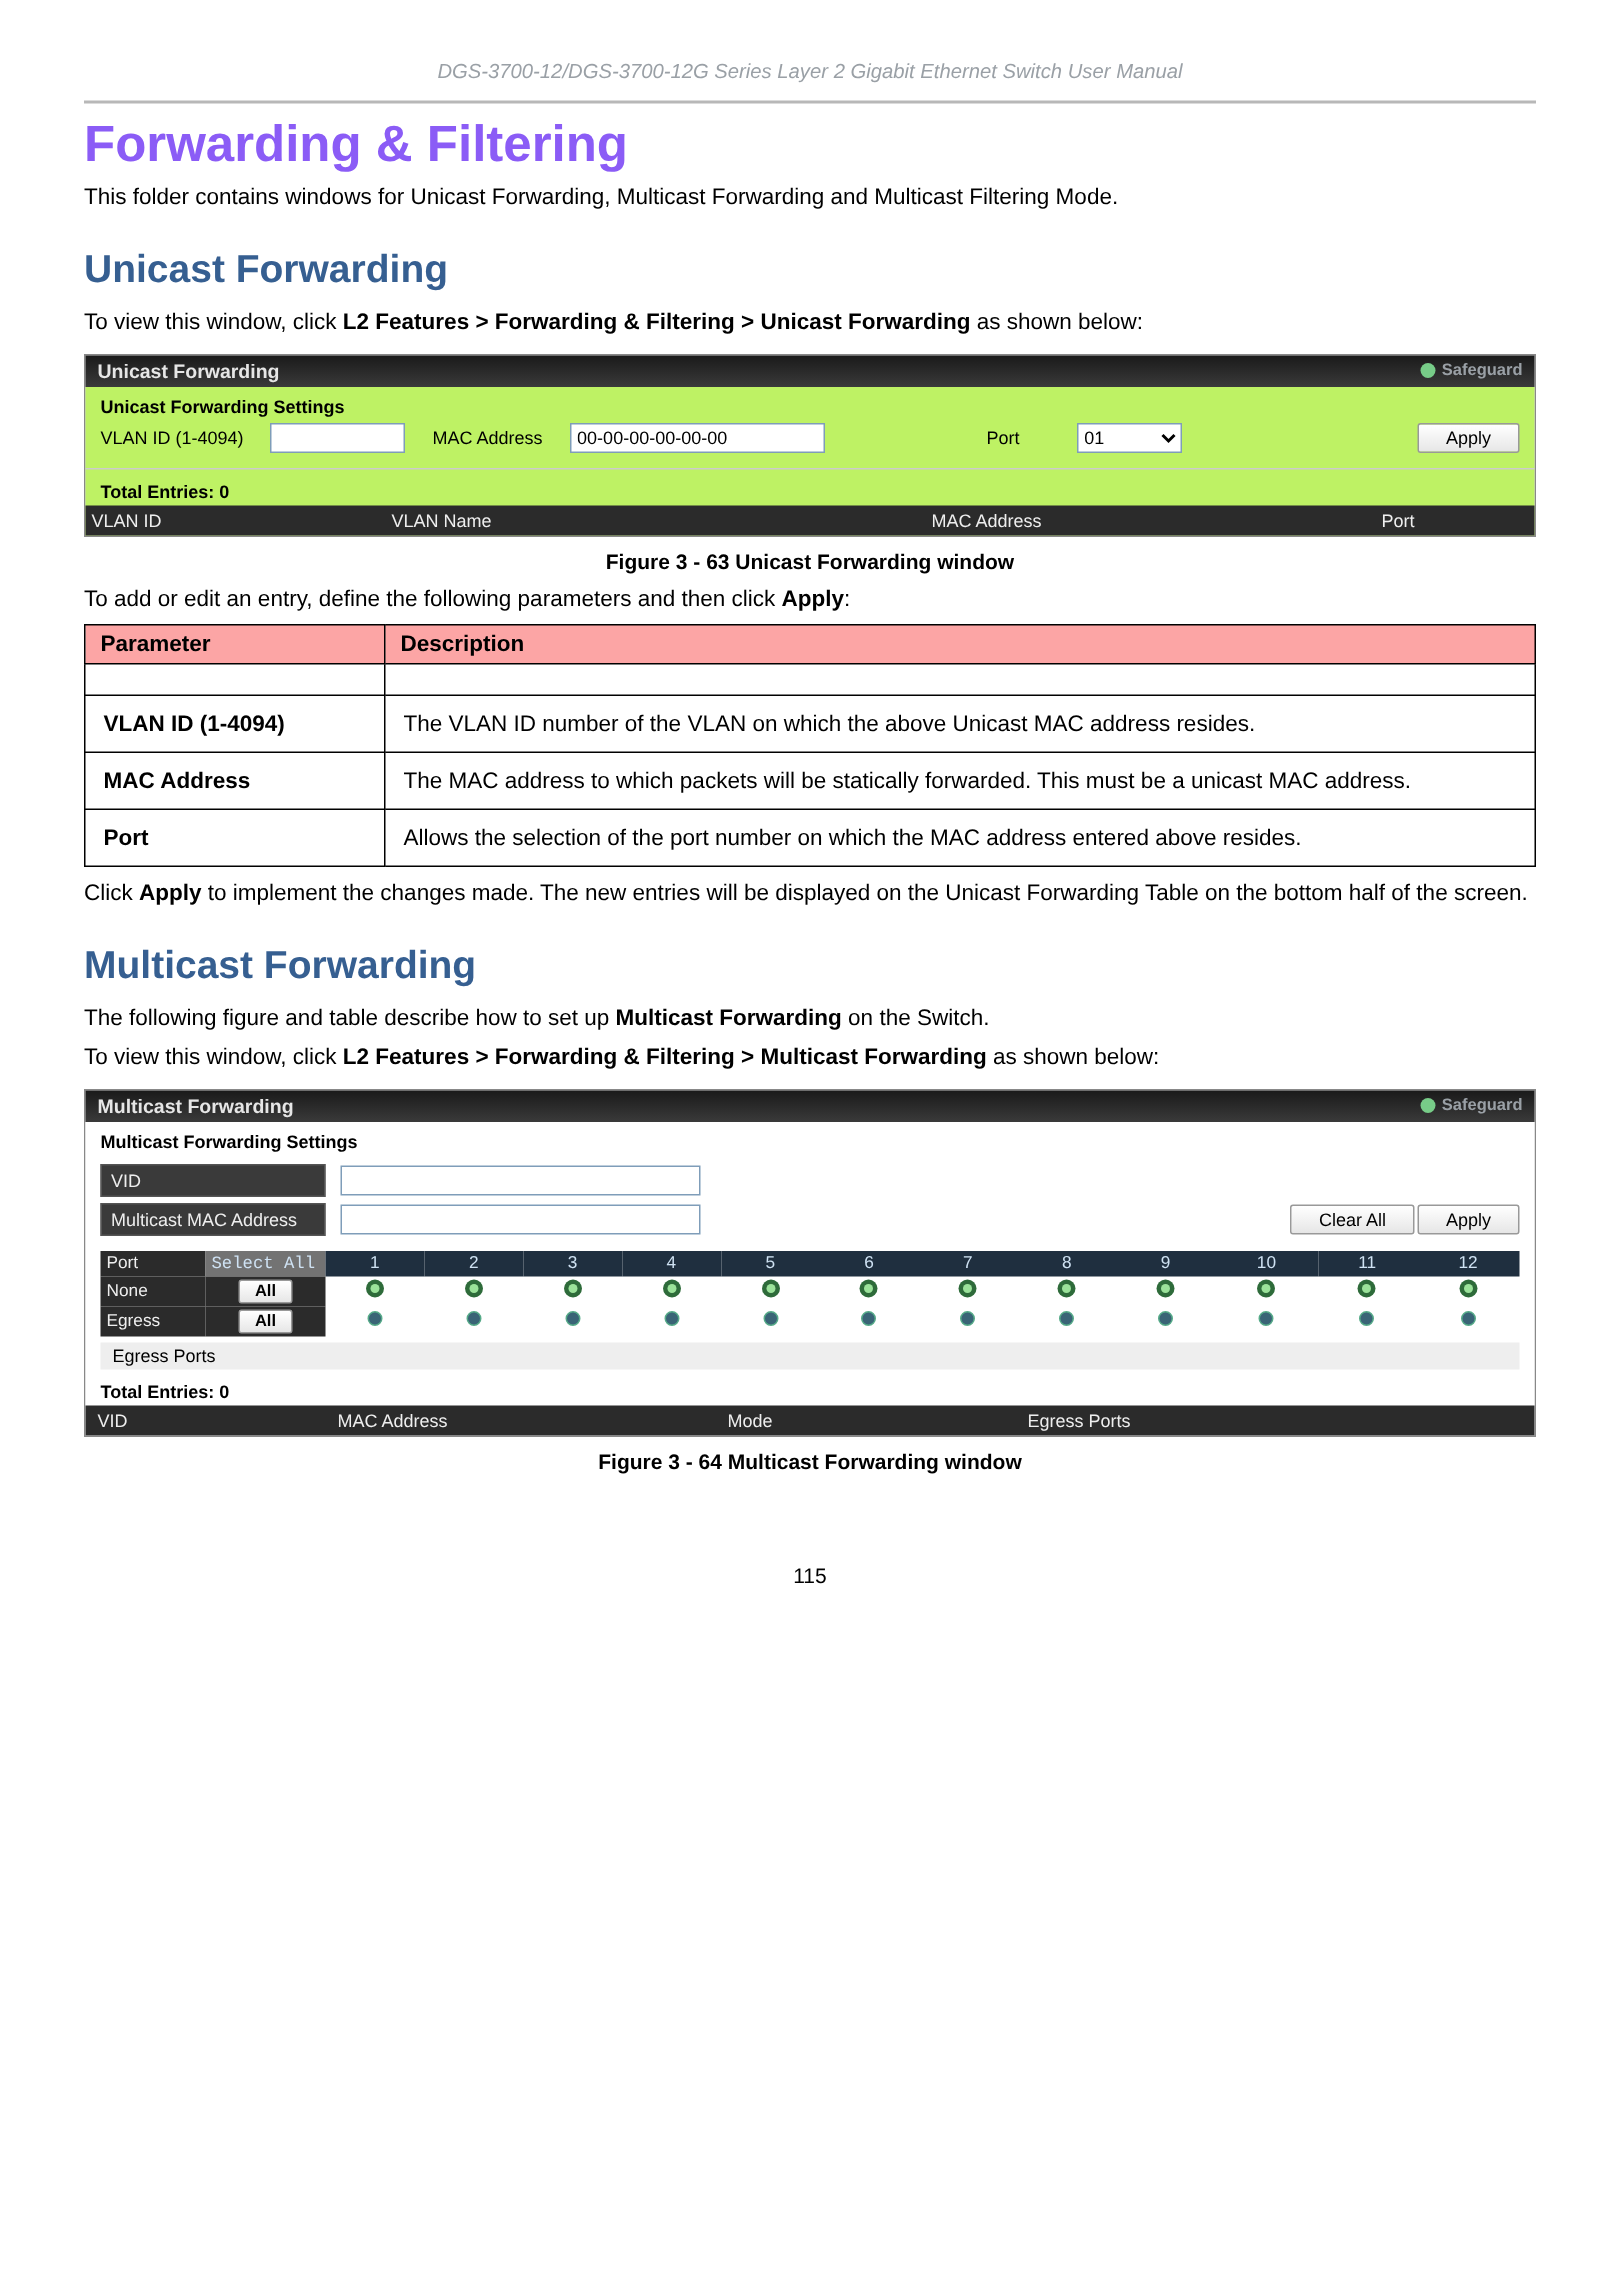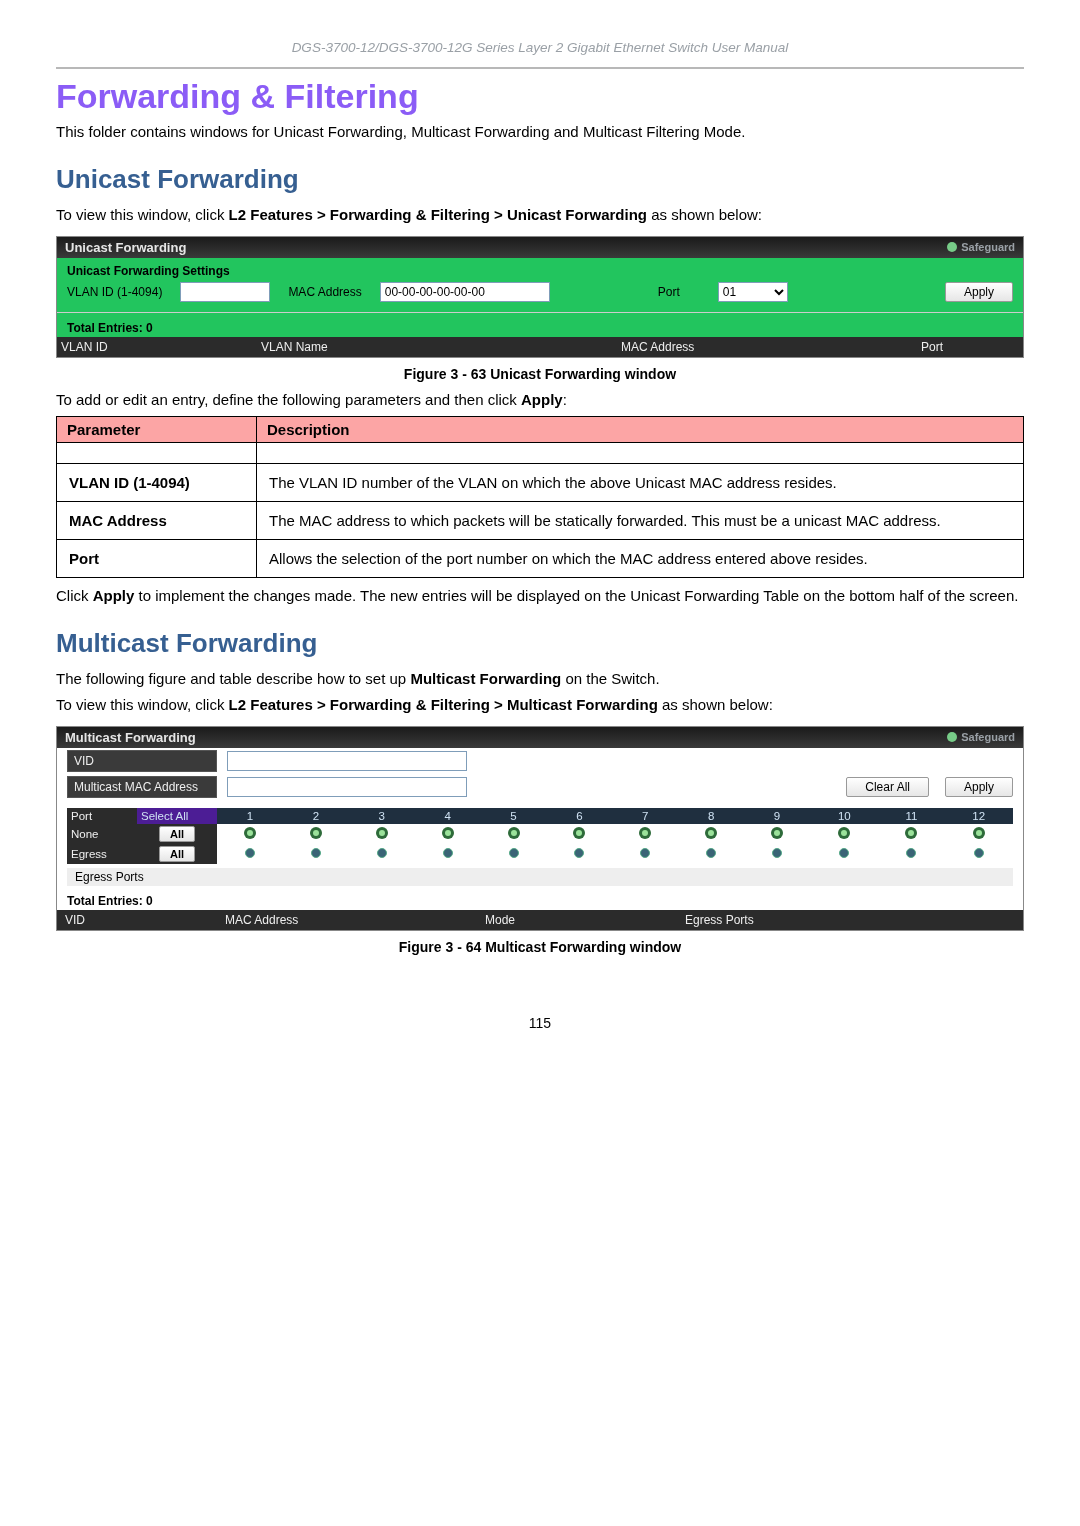--- a/index.html
+++ b/index.html
@@ -77,21 +77,21 @@
   }
   .safeguard::before {
     content: "";
     width: 10px; height: 10px;
     border-radius: 50%;
     background: #7c8;
     display: inline-block;
   }
 
   
-  .uni-body { background: #22c55e; padding: 0; }
+  .uni-body { background: #bef264; padding: 0; }
   .uni-sec-title {
     font-weight: 700;
     padding: 6px 10px 0 10px;
     font-size: 12px;
   }
   .uni-row {
     display: flex;
     align-items: center;
     gap: 18px;
     padding: 4px 10px 10px 10px;
@@ -181,21 +181,21 @@
     padding: 3px 6px;
     border: 1px solid #555;
     font-size: 12px;
   }
   .mc-input-wide {
     width: 240px;
   }
   .mc-btnrow {
     margin-left: auto;
     display: flex;
-    gap: 16px;
+    gap: 2px;
   }
   .ports-table {
     width: calc(100% - 20px);
     margin: 2px 10px 4px 10px;
     border-collapse: collapse;
     font-size: 11.5px;
   }
   .ports-table th, .ports-table td {
     text-align: center;
     padding: 2px 4px;
@@ -205,23 +205,24 @@
     color: #cfe2f3;
     font-weight: 400;
   }
   .ports-table thead th:first-child {
     background: #2b2b2b;
     color: #eee;
     text-align: left;
     width: 70px;
   }
   .ports-table thead th.selectall {
-    background: #4c1d95;
+    background: #737373;
     text-align: left;
     width: 80px;
+    font-family: Liberation Mono, monospace;
   }
   .ports-table tbody td.rowlabel {
     background: #2b2b2b;
     color: #eee;
     text-align: left;
     width: 70px;
   }
   .ports-table tbody td.allbtn {
     background: #2b2b2b;
     width: 80px;
@@ -366,20 +367,21 @@
 <p>
   <span>To view this window, click </span><strong>L2 Features &gt; Forwarding &amp; Filtering &gt; Multicast Forwarding</strong><span> as shown below:</span>
 </p>
 
 <div class="panel">
   <div class="panel-title">
     <span>Multicast Forwarding</span>
     <span class="safeguard">Safeguard</span>
   </div>
   <div class="mc-body">
+    <div class="mc-section-title">Multicast Forwarding Settings</div>
 
     <div class="mc-fields">
       <div class="mc-row">
         <div class="mc-label">VID</div>
         <input class="txt-input mc-input-wide" value="" style="">
       </div>
       <div class="mc-row">
         <div class="mc-label">Multicast MAC Address</div>
         <input class="txt-input mc-input-wide" value="" style="">
         <div class="mc-btnrow">

